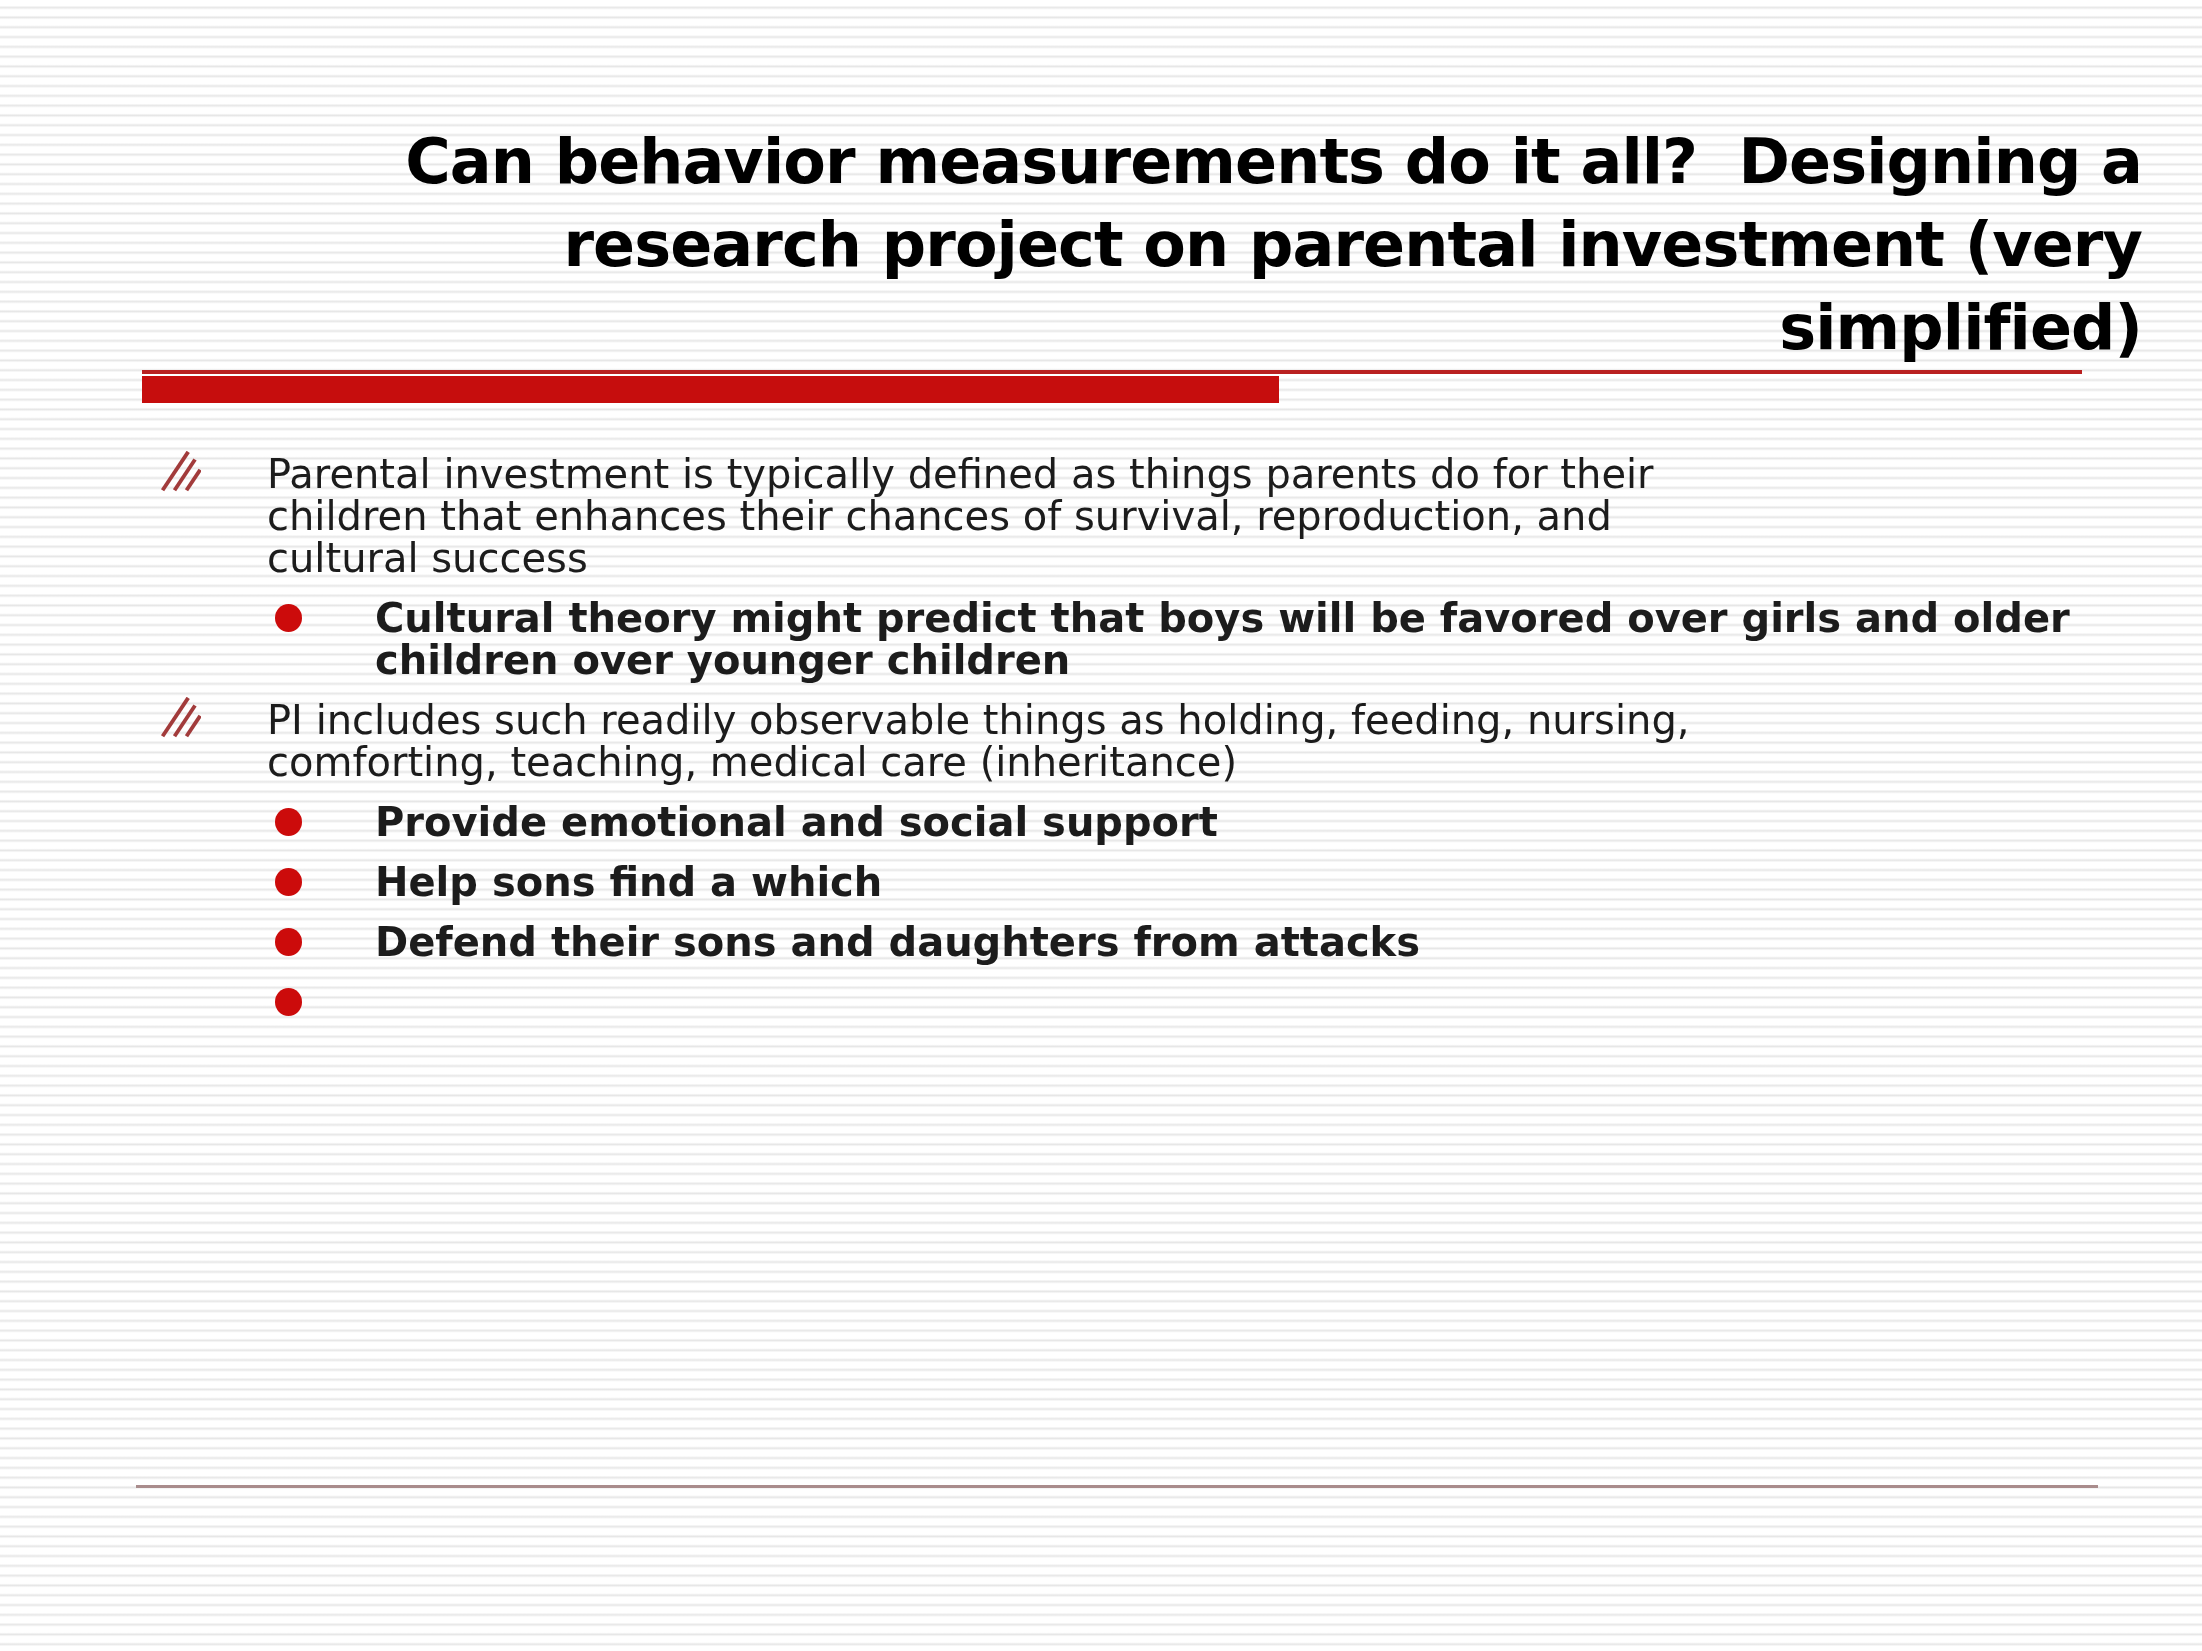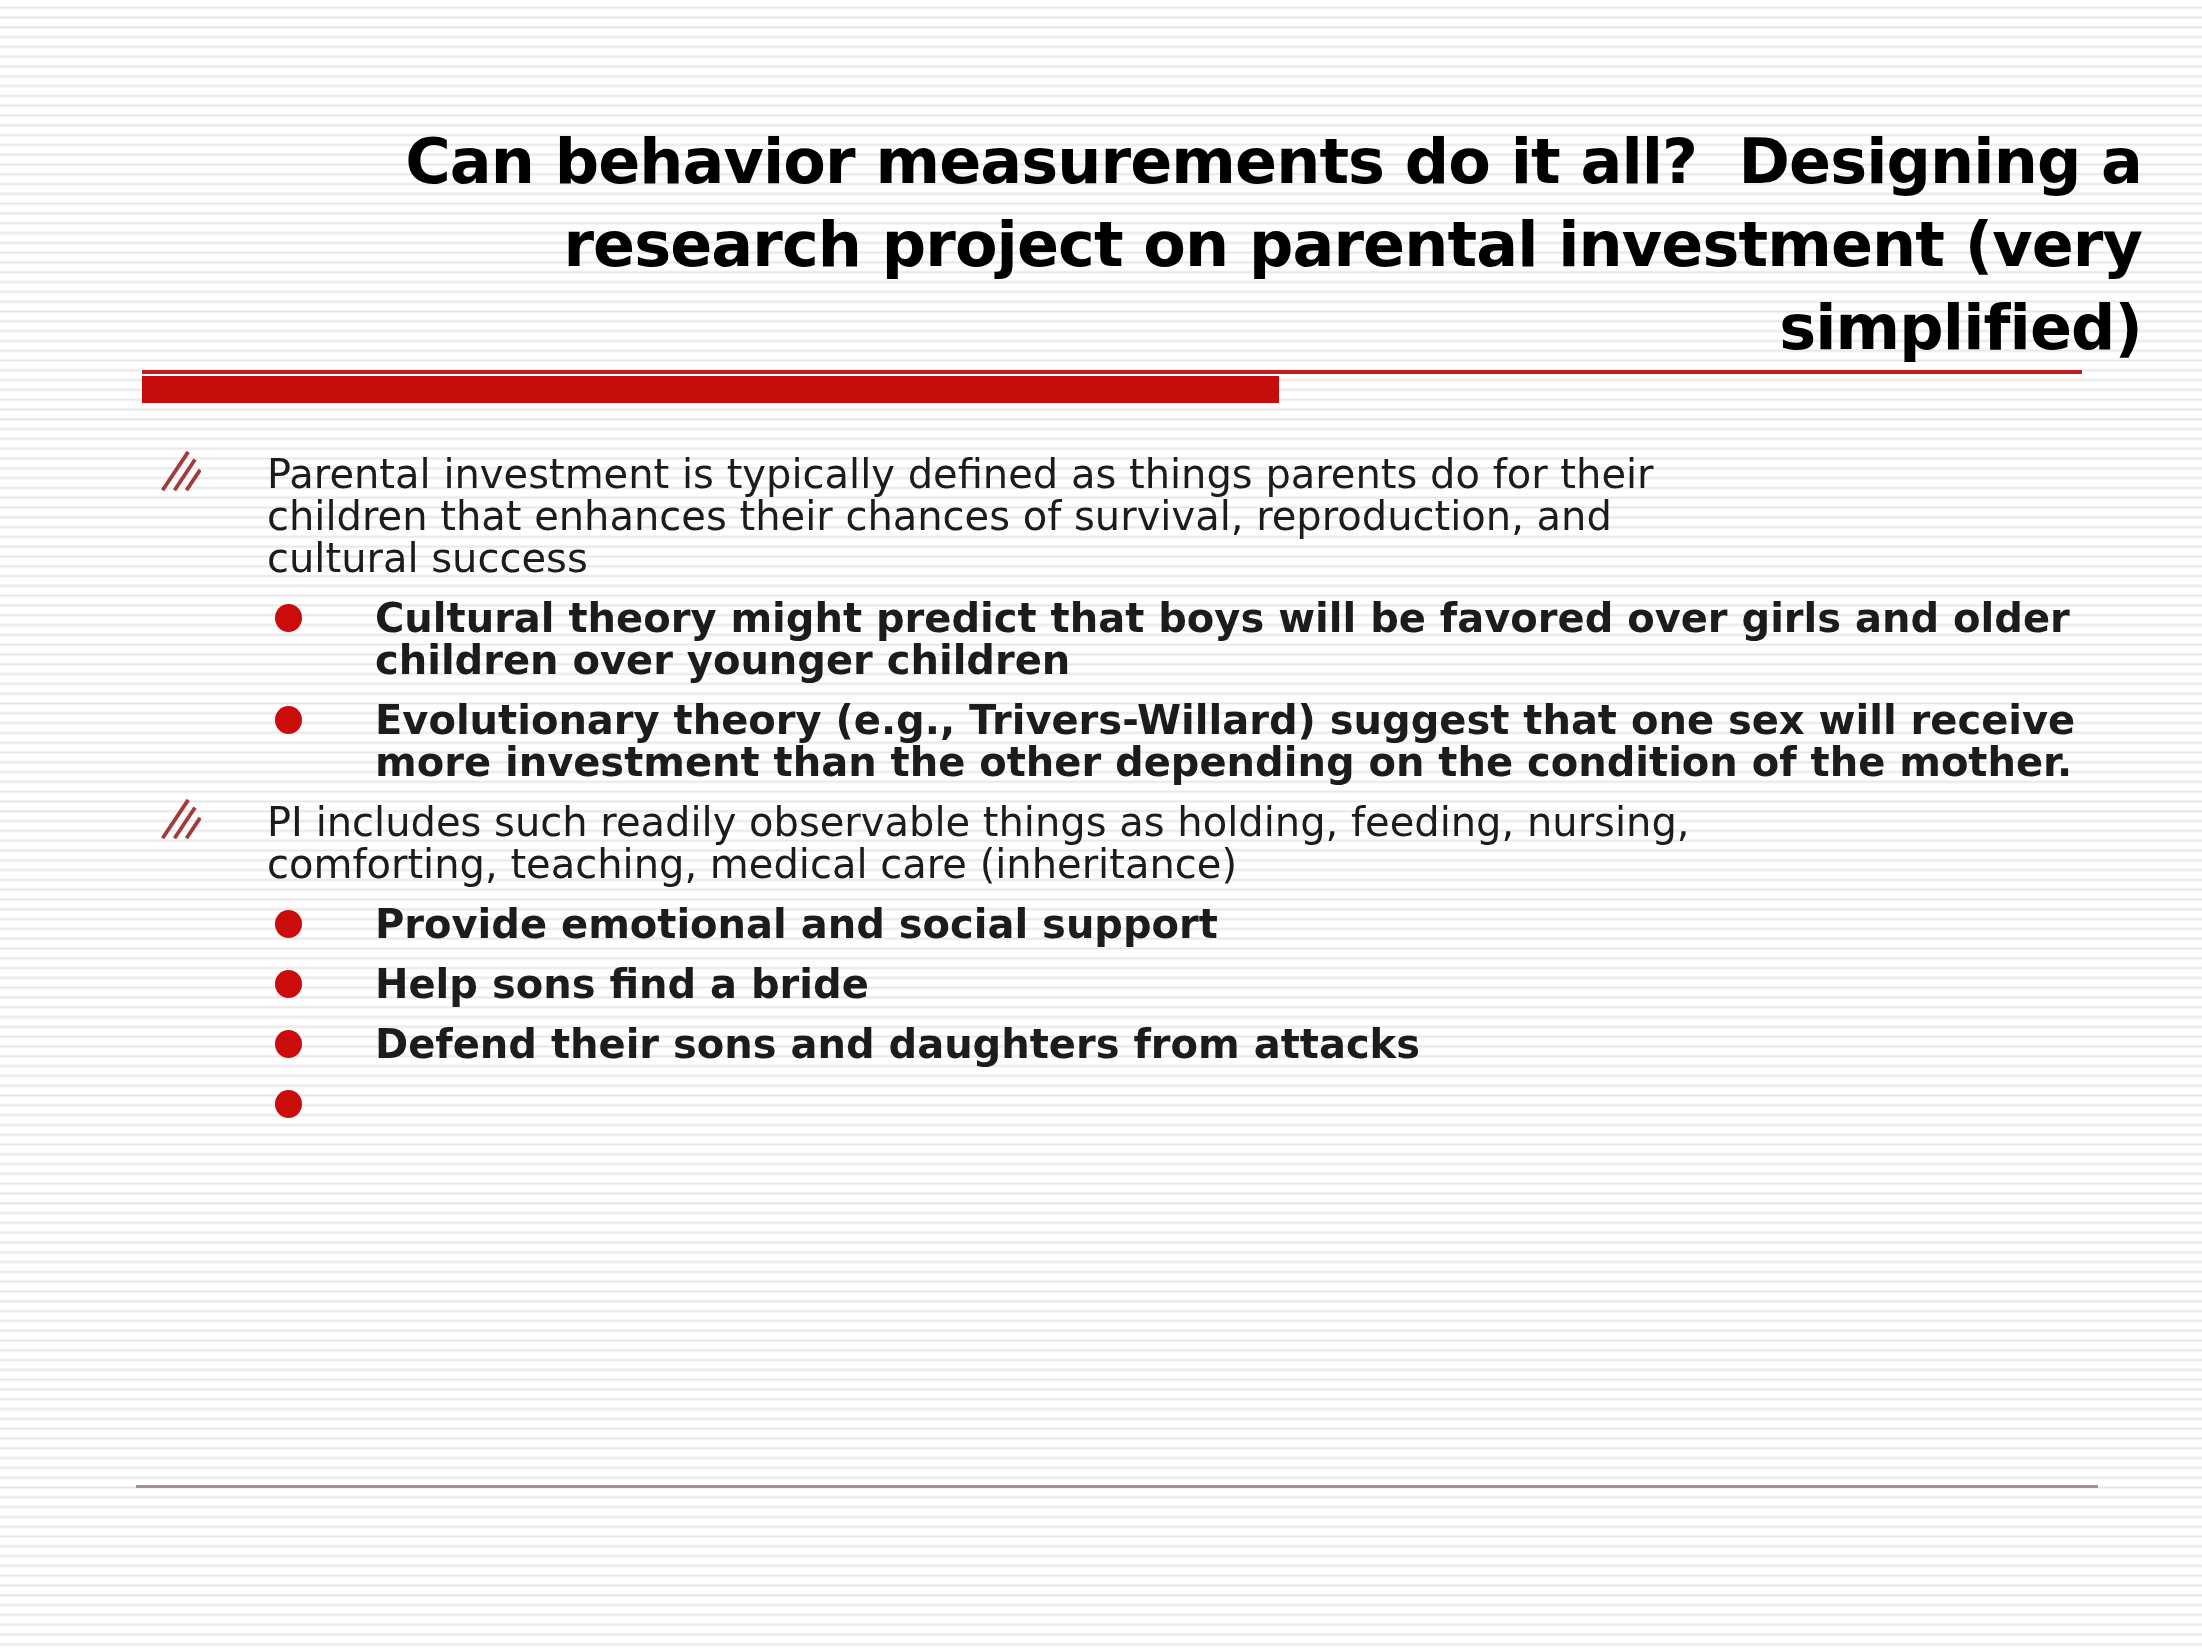--- a/index.html
+++ b/index.html
@@ -86,45 +86,40 @@
 children that enhances their chances of survival, reproduction, and
 cultural success</span>
   </div>
 
   <div class="item l2">
     <span class="dot-bullet"></span>
     <span class="txt">Cultural theory might predict that boys will be favored over girls and older
 children over younger children</span>
   </div>
 
-  <div class="item l2">
-    <span class="dot-bullet"></span>
-    <span class="txt">Evolutionary theory (e.g., Trivers-Willard) suggest that one sex will receive
-more investment than the other depending on the condition of the mother.</span>
-  </div>
 
   <div class="item l1">
     <svg class="slash-bullet" viewBox="0 0 48 48">
       <line x1="3" y1="46" x2="33" y2="1" stroke="#a23b3b" stroke-width="4.5"></line>
       <line x1="17" y1="46" x2="41" y2="10" stroke="#a23b3b" stroke-width="4.5"></line>
       <line x1="31" y1="46" x2="47" y2="22" stroke="#a23b3b" stroke-width="4.5"></line>
     </svg>
     <span class="txt">PI includes such readily observable things as holding, feeding, nursing,
 comforting, teaching, medical care (inheritance)</span>
   </div>
 
 
   <div class="item l2">
     <span class="dot-bullet"></span>
     <span class="txt">Provide emotional and social support</span>
   </div>
 
   <div class="item l2">
     <span class="dot-bullet"></span>
-    <span class="txt">Help sons find a bride</span>
+    <span class="txt">Help sons find a which</span>
   </div>
 
   <div class="item l2">
     <span class="dot-bullet"></span>
     <span class="txt">Defend their sons and daughters from attacks</span>
   </div>
 
 
   <div class="item l2">
     <span class="dot-bullet"></span>

